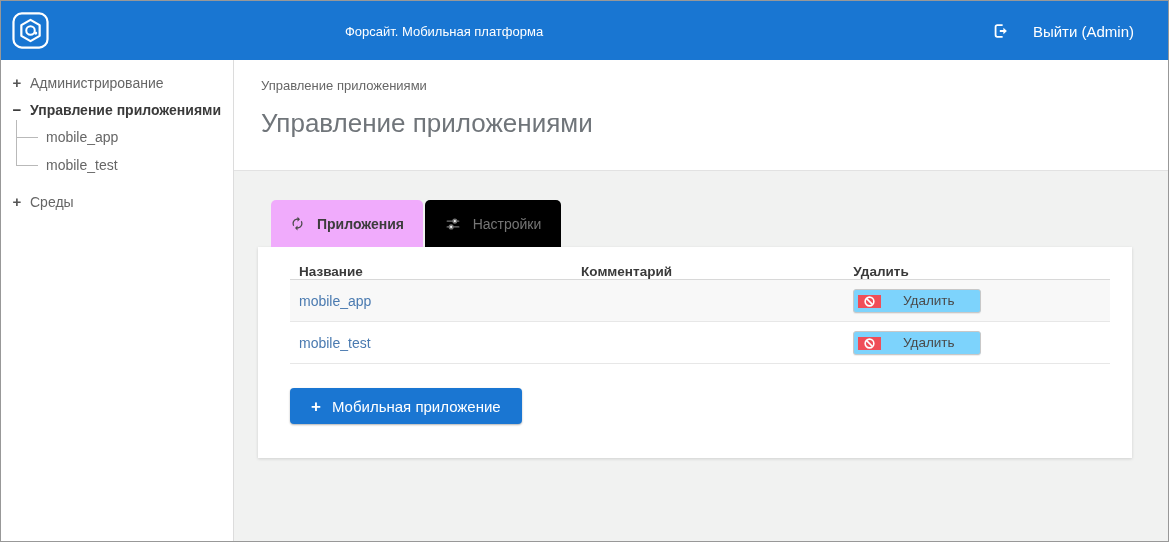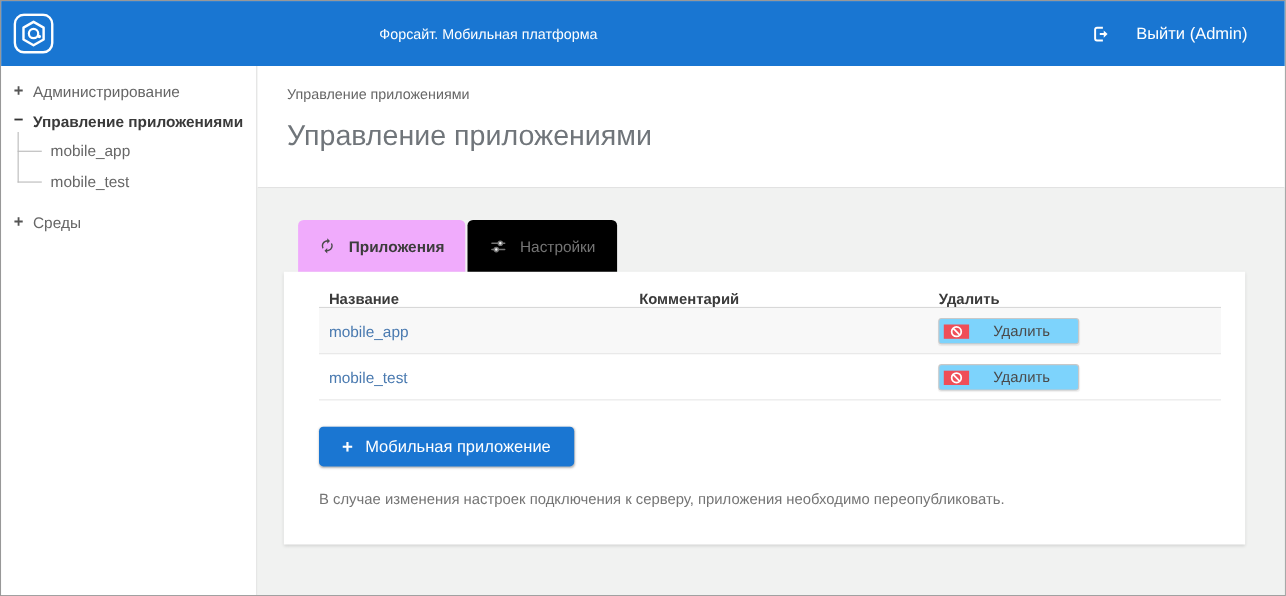--- a/index.html
+++ b/index.html
@@ -215,18 +215,17 @@
               <span class="delete-lbl">Удалить</span>
             </button>
           </div>
         </div>
 
         <button class="add-btn">
           <span class="add-plus">+</span>
           <span>Мобильная приложение</span>
         </button>
 
-        <div class="note">В случае изменения настроек подключения к серверу, приложения необходимо переопубликовать.</div>
 
       </div>
     </div>
   </div>
 </div>
 
 </body></html>

